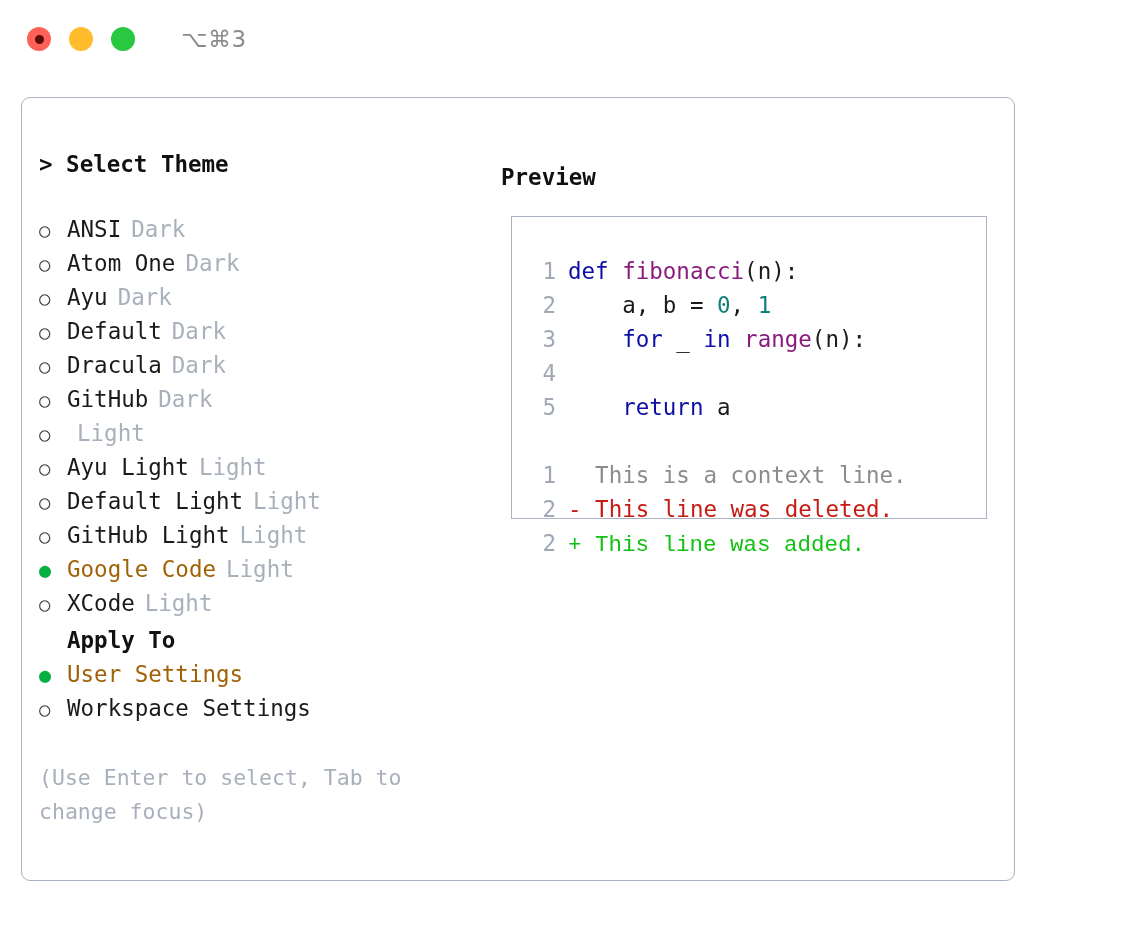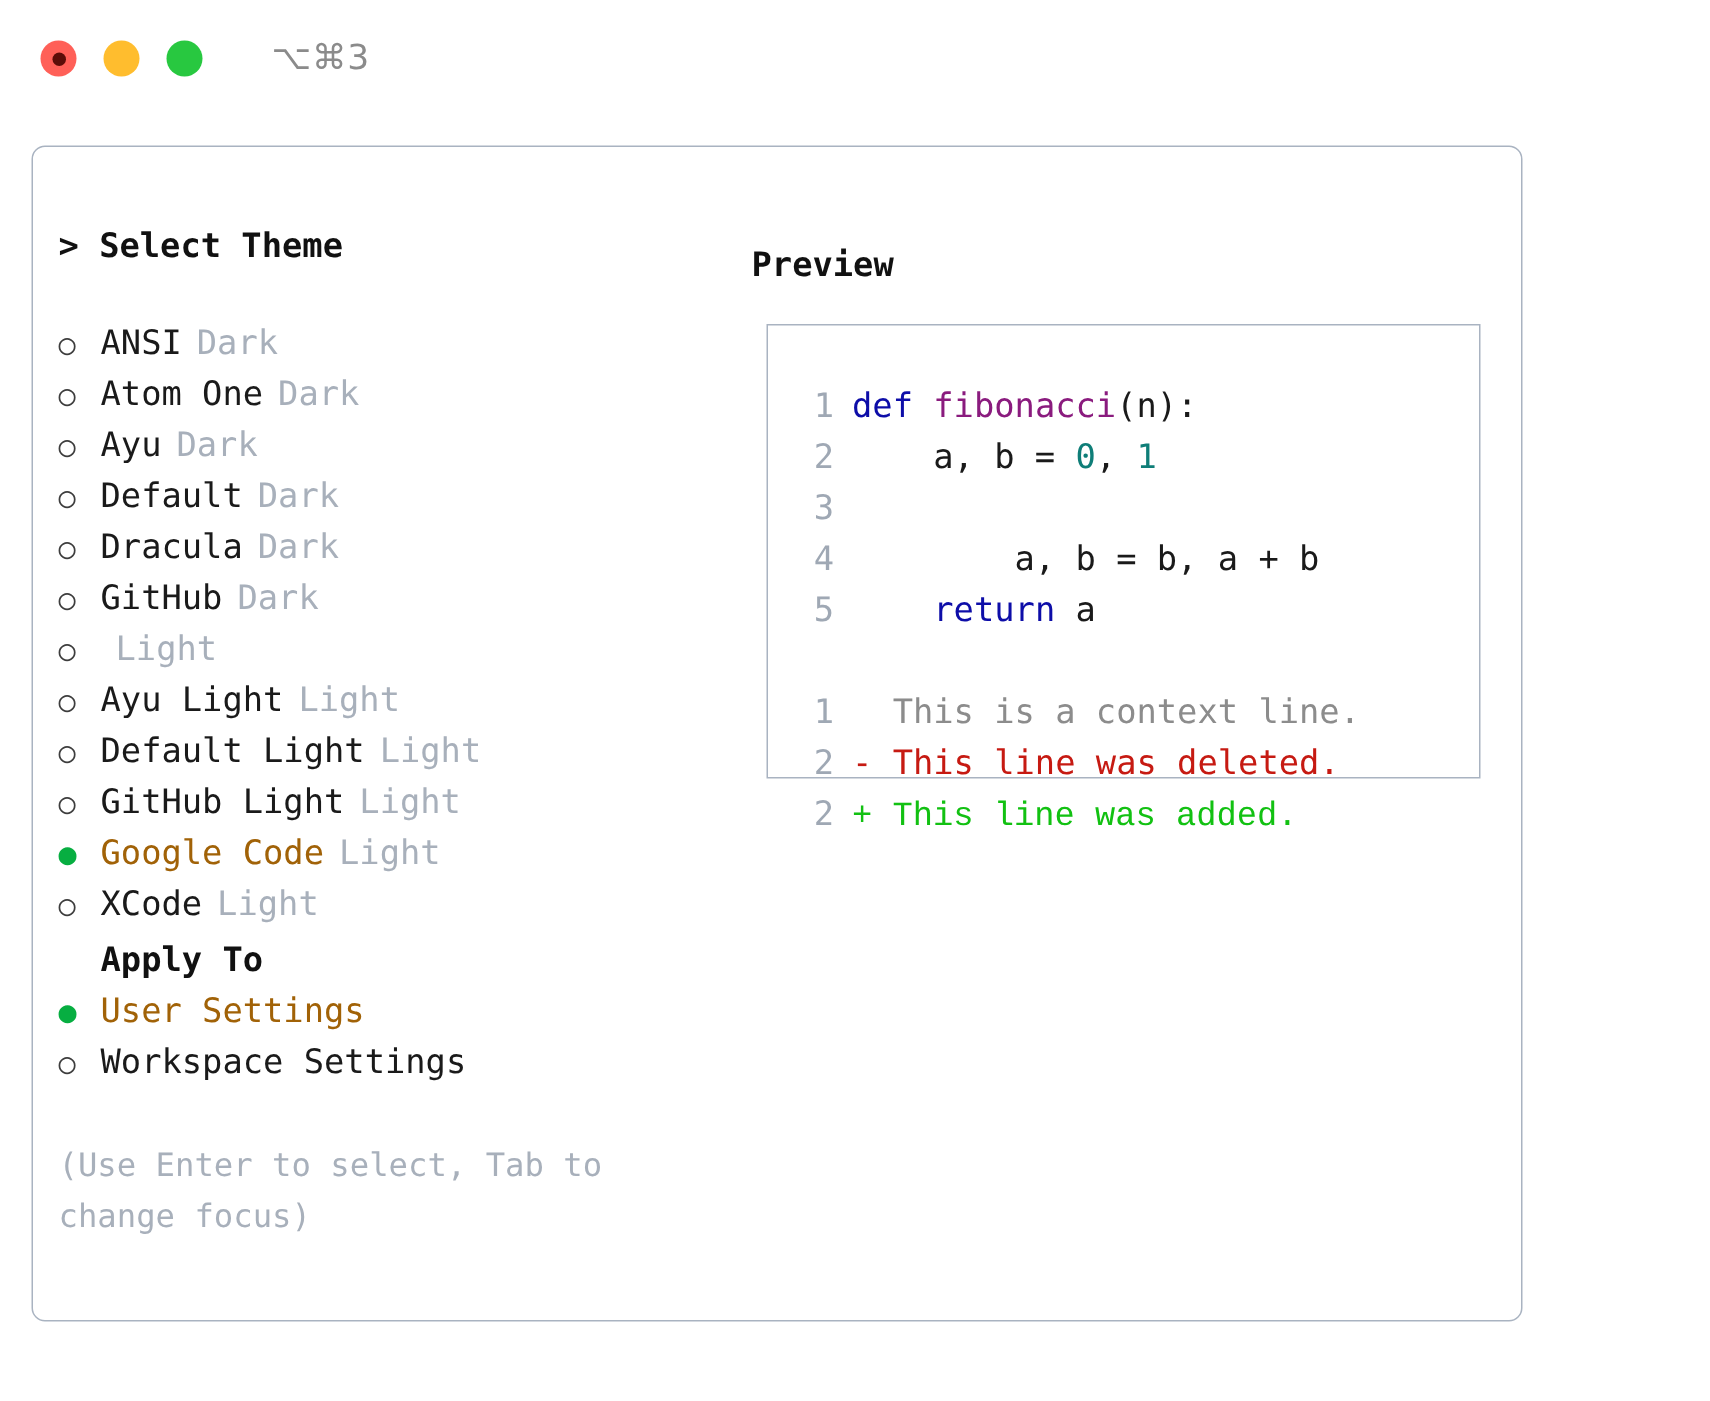--- a/index.html
+++ b/index.html
@@ -225,22 +225,22 @@
       <div class="hint">(Use Enter to select, Tab to change focus)</div>
 
       <div class="right-col">
         <div class="preview-title">Preview</div>
 
         <div class="code-box">
           <div class="code-body">
             <div id="code-lines">
                 <div class="code-line"><span class="lineno">1</span><span class="code-text"><span class="tk-kw">def </span><span class="tk-fn">fibonacci</span><span class="tk-txt">(n):</span></span></div>
                 <div class="code-line"><span class="lineno">2</span><span class="code-text"><span class="tk-txt">    a, b = </span><span class="tk-num">0</span><span class="tk-txt">, </span><span class="tk-num">1</span></span></div>
-                <div class="code-line"><span class="lineno">3</span></div>
-                <div class="code-line"><span class="lineno">4</span><span class="code-text"><span class="tk-txt">        a, b = b, a + b</span></span></div>
+                <div class="code-line"><span class="lineno">3</span><span class="code-text"><span class="tk-txt">    </span><span class="tk-kw">for</span><span class="tk-txt"> _ </span><span class="tk-kw">in</span><span class="tk-txt"> </span><span class="tk-fn">range</span><span class="tk-txt">(n):</span></span></div>
+                <div class="code-line"><span class="lineno">4</span></div>
                 <div class="code-line"><span class="lineno">5</span><span class="code-text"><span class="tk-txt">    </span><span class="tk-kw">return</span><span class="tk-txt"> a</span></span></div>
               </div>
             <div class="blank-line"></div>
             <div id="diff-lines">
                 <div class="code-line"><span class="lineno">1</span><span class="code-text"><span class="tk-ctx">  This is a context line.</span></span></div>
                 <div class="code-line"><span class="lineno">2</span><span class="code-text"><span class="tk-del">- This line was deleted.</span></span></div>
                 <div class="code-line"><span class="lineno">2</span><span class="code-text"><span class="tk-add">+ This line was added.</span></span></div>
               </div>
           </div>
         </div>

